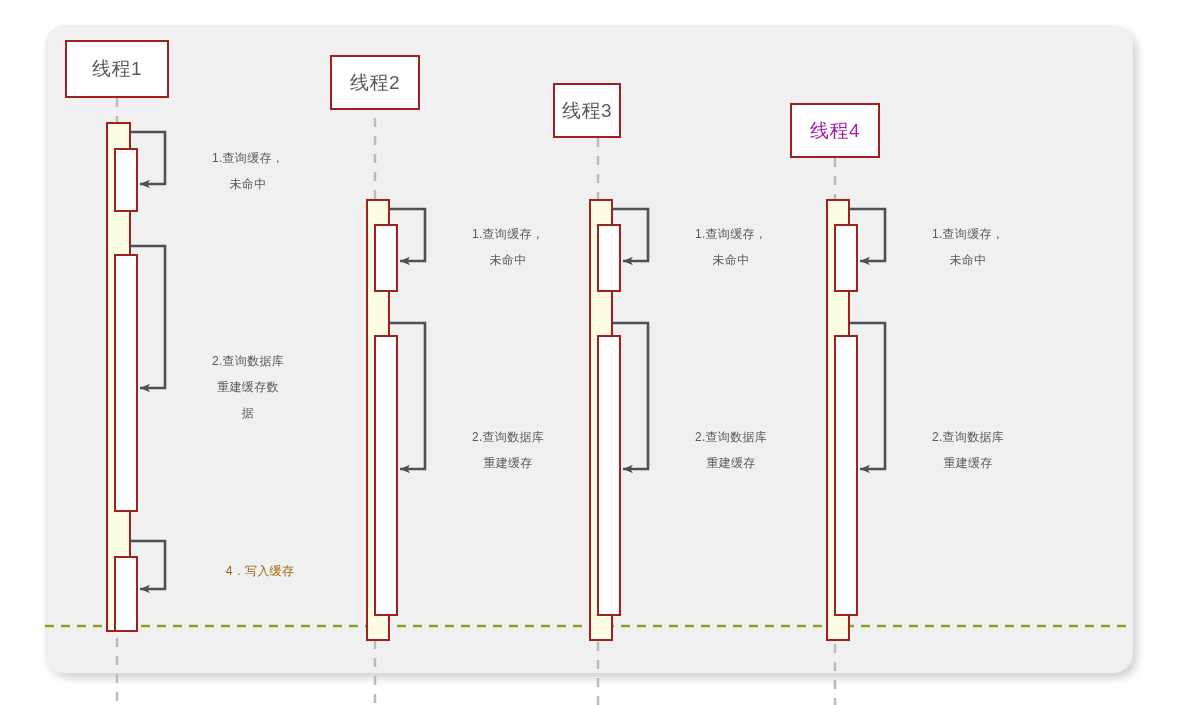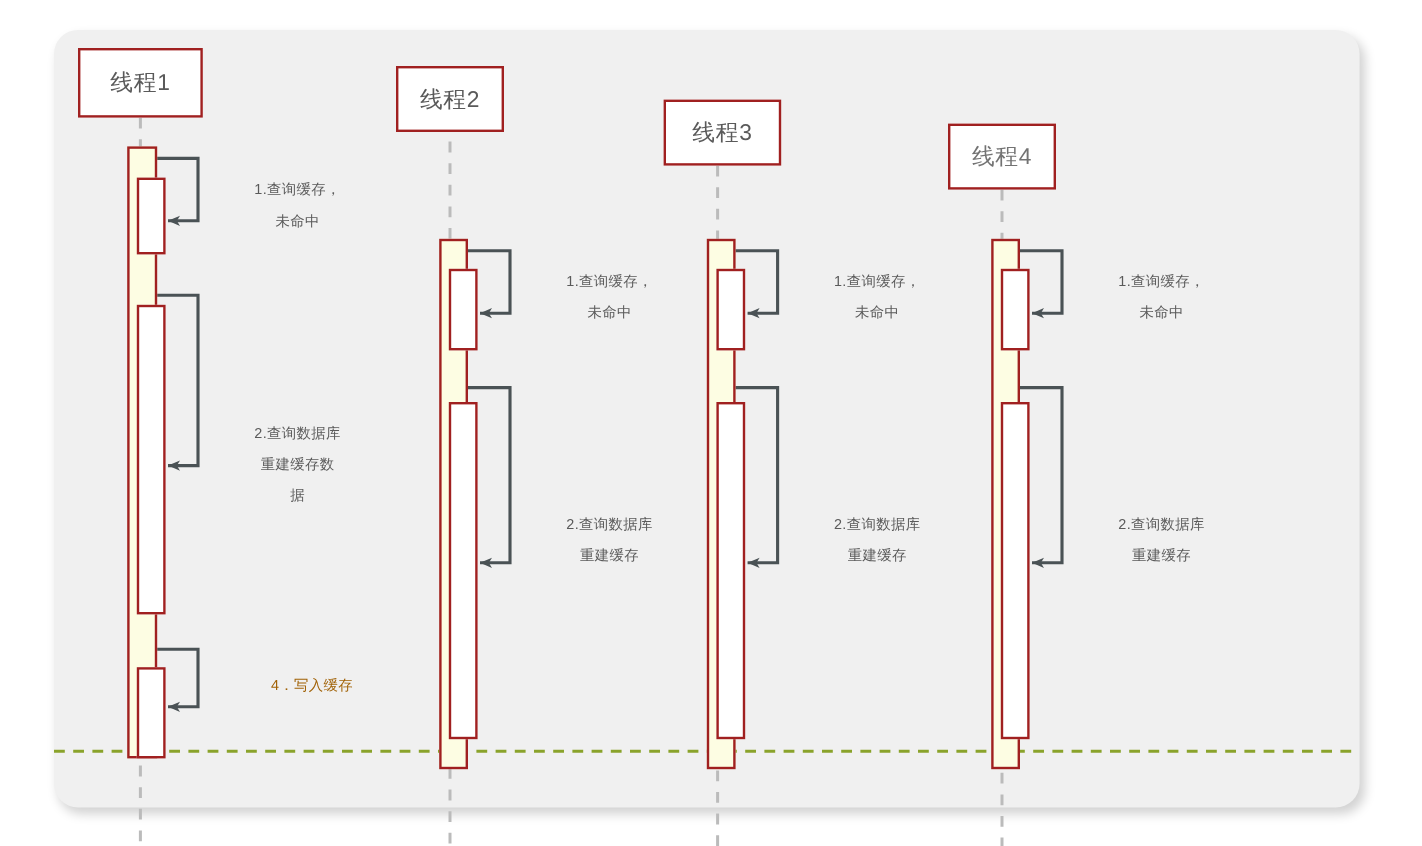--- a/index.html
+++ b/index.html
@@ -139,32 +139,32 @@
       <div class="actor-box" style="left: 330px; top: 55px; width: 90px; height: 55px; border-color: rgb(160, 32, 32); background: rgb(255, 255, 255);">
         <span class="actor-label" style="color: rgb(90, 90, 90);">线程2</span>
       </div>
       <div class="act-outer" style="left: 366px; top: 199px; width: 24px; height: 442px; background: rgb(253, 253, 227); border-color: rgb(160, 32, 32);"></div>
       <div class="act-inner" style="left: 374px; top: 224px; width: 24px; height: 68px; background: rgb(255, 255, 255); border-color: rgb(160, 32, 32);"></div>
       <div class="act-inner" style="left: 374px; top: 335px; width: 24px; height: 281px; background: rgb(255, 255, 255); border-color: rgb(160, 32, 32);"></div>
       <div class="msg-label centered" style="left: 438px; top: 221px; width: 140px; color: rgb(90, 90, 90);">1.查询缓存，
 未命中</div>
       <div class="msg-label centered" style="left: 438px; top: 424px; width: 140px; color: rgb(90, 90, 90);">2.查询数据库
 重建缓存</div>
-      <div class="actor-box" style="left: 553px; top: 83px; width: 98px; height: 55px; border-color: rgb(160, 32, 32); background: rgb(255, 255, 255);">
+      <div class="actor-box" style="left: 553px; top: 83px; width: 68px; height: 55px; border-color: rgb(160, 32, 32); background: rgb(255, 255, 255);">
         <span class="actor-label" style="color: rgb(90, 90, 90);">线程3</span>
       </div>
       <div class="act-outer" style="left: 589px; top: 199px; width: 24px; height: 442px; background: rgb(253, 253, 227); border-color: rgb(160, 32, 32);"></div>
       <div class="act-inner" style="left: 597px; top: 224px; width: 24px; height: 68px; background: rgb(255, 255, 255); border-color: rgb(160, 32, 32);"></div>
       <div class="act-inner" style="left: 597px; top: 335px; width: 24px; height: 281px; background: rgb(255, 255, 255); border-color: rgb(160, 32, 32);"></div>
       <div class="msg-label centered" style="left: 661px; top: 221px; width: 140px; color: rgb(90, 90, 90);">1.查询缓存，
 未命中</div>
       <div class="msg-label centered" style="left: 661px; top: 424px; width: 140px; color: rgb(90, 90, 90);">2.查询数据库
 重建缓存</div>
       <div class="actor-box" style="left: 790px; top: 103px; width: 90px; height: 55px; border-color: rgb(160, 32, 32); background: rgb(255, 255, 255);">
-        <span class="actor-label" style="color: #737373;">线程4</span>
+        <span class="actor-label" style="color: #a21caf;">线程4</span>
       </div>
       <div class="act-outer" style="left: 826px; top: 199px; width: 24px; height: 442px; background: rgb(253, 253, 227); border-color: rgb(160, 32, 32);"></div>
       <div class="act-inner" style="left: 834px; top: 224px; width: 24px; height: 68px; background: rgb(255, 255, 255); border-color: rgb(160, 32, 32);"></div>
       <div class="act-inner" style="left: 834px; top: 335px; width: 24px; height: 281px; background: rgb(255, 255, 255); border-color: rgb(160, 32, 32);"></div>
       <div class="msg-label centered" style="left: 898px; top: 221px; width: 140px; color: rgb(90, 90, 90);">1.查询缓存，
 未命中</div>
       <div class="msg-label centered" style="left: 898px; top: 424px; width: 140px; color: rgb(90, 90, 90);">2.查询数据库
 重建缓存</div>
     </div>
 

